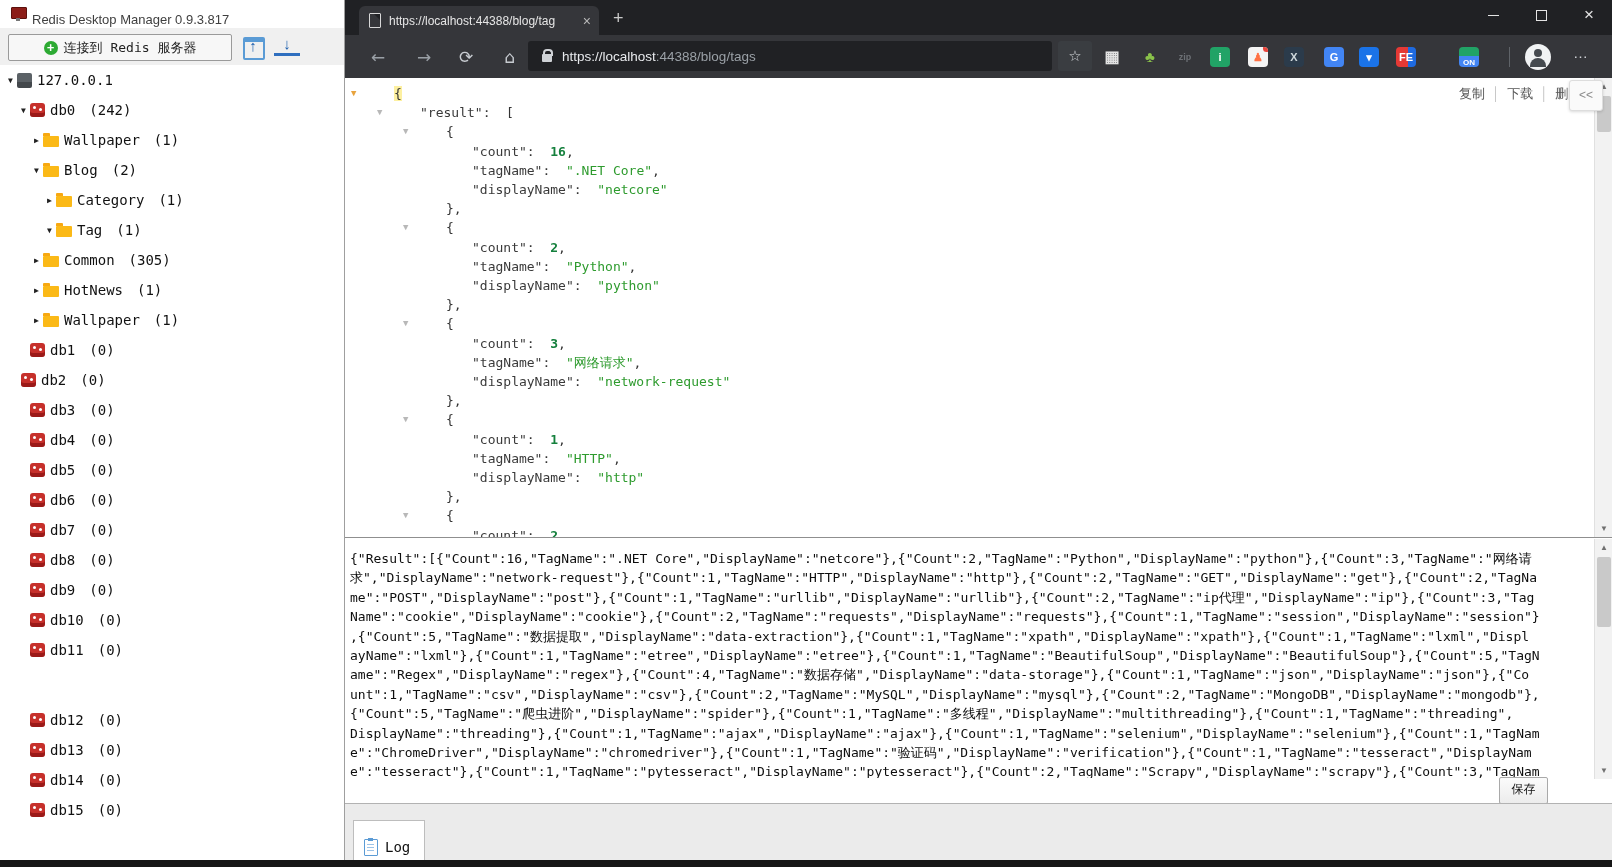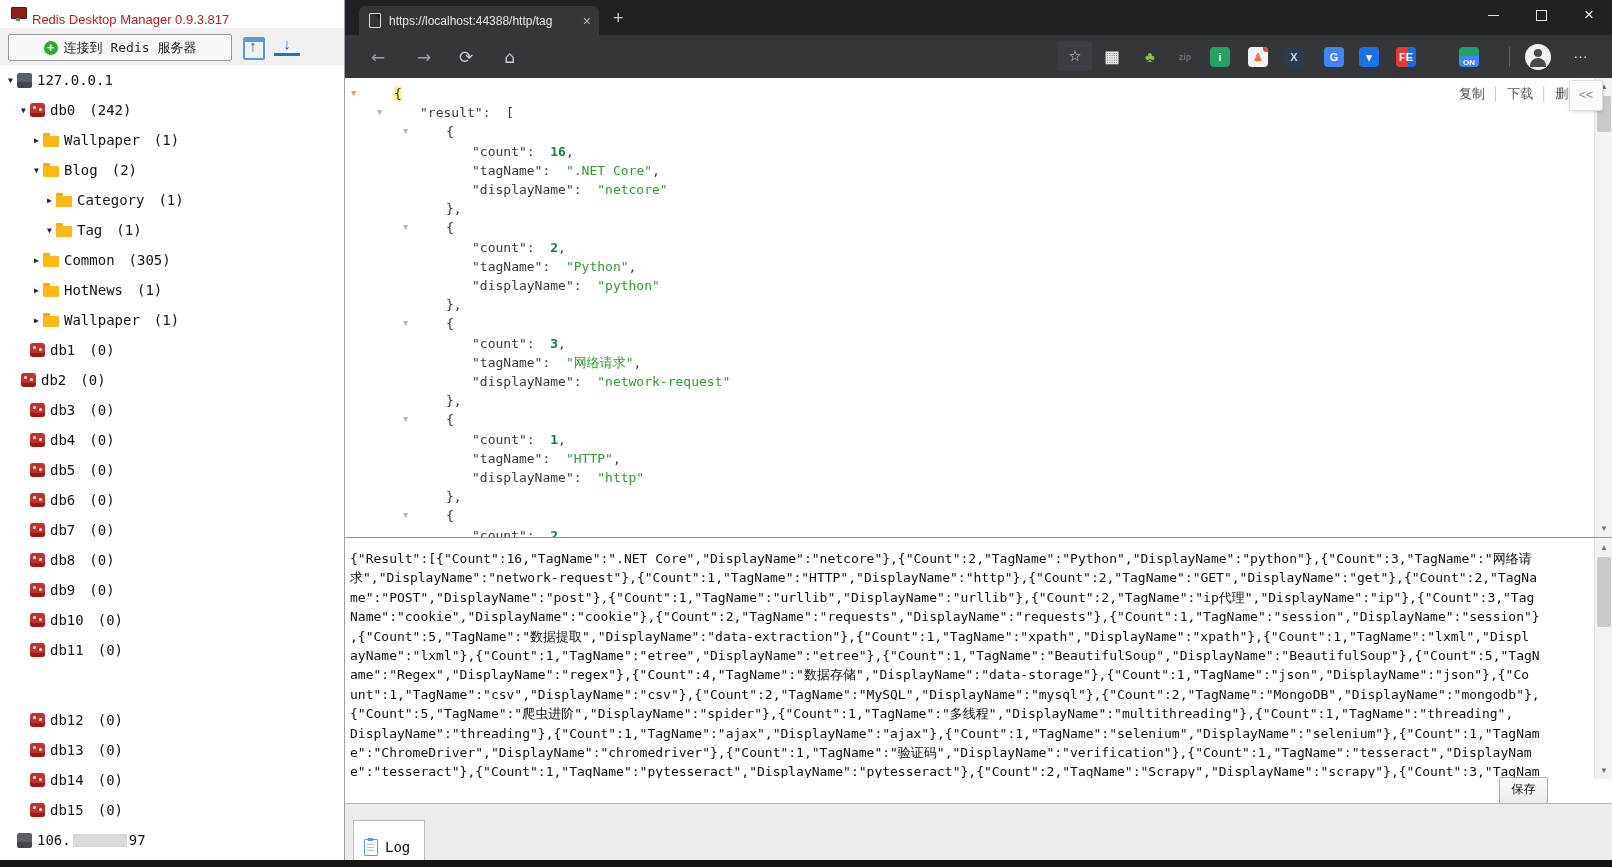--- a/index.html
+++ b/index.html
@@ -2,21 +2,21 @@
 <html><head>
 <meta charset="utf-8">
 <style>
   html,body{margin:0;padding:0;background:#000;}
   #screen{position:relative;width:1612px;height:867px;background:#fff;overflow:hidden;
           font-family:"Liberation Sans",sans-serif;font-size:13px;color:#222;}
   .abs{position:absolute;}
 
   
   #rdm-titlebar{left:0;top:0;width:345px;height:28px;background:#fff;border-bottom:1px solid #ececec;}
-  #rdm-titlebar .ttl{position:absolute;left:32px;top:12px;color:#b91c1c;font-size:13px;}
+  #rdm-titlebar .ttl{position:absolute;left:32px;top:12px;color:#404040;font-size:13px;}
   .ic-monitor{position:absolute;left:11px;top:7px;width:14px;height:10px;background:#8c1d18;border:1px solid #5c100c;border-radius:1px;}
   .ic-monitor::after{content:"";position:absolute;left:4px;top:10px;width:4px;height:3px;background:#777;}
   #rdm-toolbar{left:0;top:28px;width:344px;height:37px;background:#f0f0f0;border-bottom:1px solid #c9c9c9;}
   #connect-btn{position:absolute;left:8px;top:6px;width:222px;height:25px;background:#f7f7f7;border:1px solid #9a9a9a;border-radius:2px;
                font-family:"DejaVu Sans Mono",monospace;font-size:13px;color:#222;display:flex;align-items:center;justify-content:center;gap:6px;cursor:default;}
   .plus-ic{display:inline-block;width:14px;height:14px;border-radius:50%;background:#2daa33;color:#fff;font-size:12px;line-height:14px;text-align:center;font-weight:bold;}
   .tb-ic{position:absolute;top:6px;width:26px;height:24px;text-align:center;font-size:15px;line-height:24px;color:#2f6fbf;font-weight:bold;}
   .tb-ic .frame{position:absolute;left:3px;top:3px;width:18px;height:16px;border:2px solid #5a9bd5;border-top:5px solid #5a9bd5;border-radius:2px;}
   .tb-ic .arr{position:relative;z-index:2;color:#1d5fae;}
   #rdm-tree{left:0;top:65px;width:344px;height:795px;background:#fff;overflow:hidden;}
@@ -266,53 +266,51 @@
         <span class="tico ic-redis"></span>
         <span>db14</span>
         <span class="tcount">(0)</span>
       </div>
       <div class="trow" style="padding-left: 17px;">
         <span class="arrow"></span>
         <span class="tico ic-redis"></span>
         <span>db15</span>
         <span class="tcount">(0)</span>
       </div>
-      <div class="trow" style="padding-left: 4px;">
-        <span class="arrow"></span>
-        <span class="tico ic-server"></span>
-        <span>106.</span>
-        <span class="redact"></span>
-        <span>97</span>
-      </div>
     </div>
   <div class="abs" id="sidebar-border"></div>
 
   <div class="abs" id="bw-tabstrip">
     <div id="bw-tab">
       <span class="favicon"></span>
-      <span class="tab-title">https://localhost:44388/http/tag</span>
+      <span class="tab-title">https://localhost:44388/blog/tag</span>
       <span class="tab-close">×</span>
     </div>
     <span id="new-tab-btn">+</span>
     <div class="winctl" id="wc-min" style="left:1125px;">
         <span class="bar"></span>
       </div>
     <div class="winctl" id="wc-max" style="left:1173px;">
         <span class="sq"></span>
       </div>
     <div class="winctl" id="wc-close" style="left:1221px;">
         <span style="font-size:17px;">×</span>
       </div>
   </div>
 
   <div class="abs" id="bw-toolbar">
     <span class="nav-ic" style="left:20px;color:#9aa0a6;">←</span>
     <span class="nav-ic" style="left:66px;color:#9aa0a6;">→</span>
     <span class="nav-ic" style="left:108px;">⟳</span>
     <span class="nav-ic" style="left:152px;">⌂</span>
+    <div id="addr-bar">
+      <span class="padlock"></span>
+      <span class="host">https://localhost</span>
+        <span class="path">:44388/blog/tags</span>
+    </div>
     <div id="star-box">☆</div>
     <div id="ext-row">
         <div class="ext" style="left: 757px; color: rgb(227, 227, 227); background: transparent; font-size: 16px;"><span>▦</span></div>
         <div class="ext" style="left: 795px; color: rgb(138, 194, 74); background: transparent; font-size: 15px;"><span>♣</span></div>
         <div class="ext" style="left: 830px; color: rgb(109, 112, 117); background: transparent; font-size: 9px;"><span>zip</span></div>
         <div class="ext" style="left: 865px; color: rgb(255, 255, 255); background: rgb(33, 163, 102);"><span>i</span></div>
         <div class="ext" style="left: 903px; color: rgb(255, 112, 67); background: rgb(244, 244, 244);"><span>♟</span><span class="badge"></span></div>
         <div class="ext" style="left: 939px; color: rgb(207, 216, 220); background: rgb(43, 59, 75);"><span>X</span></div>
         <div class="ext" style="left: 979px; color: rgb(255, 255, 255); background: rgb(66, 133, 244);"><span>G</span></div>
         <div class="ext" style="left: 1014px; color: rgb(255, 255, 255); background: rgb(26, 115, 232);"><span>▾</span></div>

